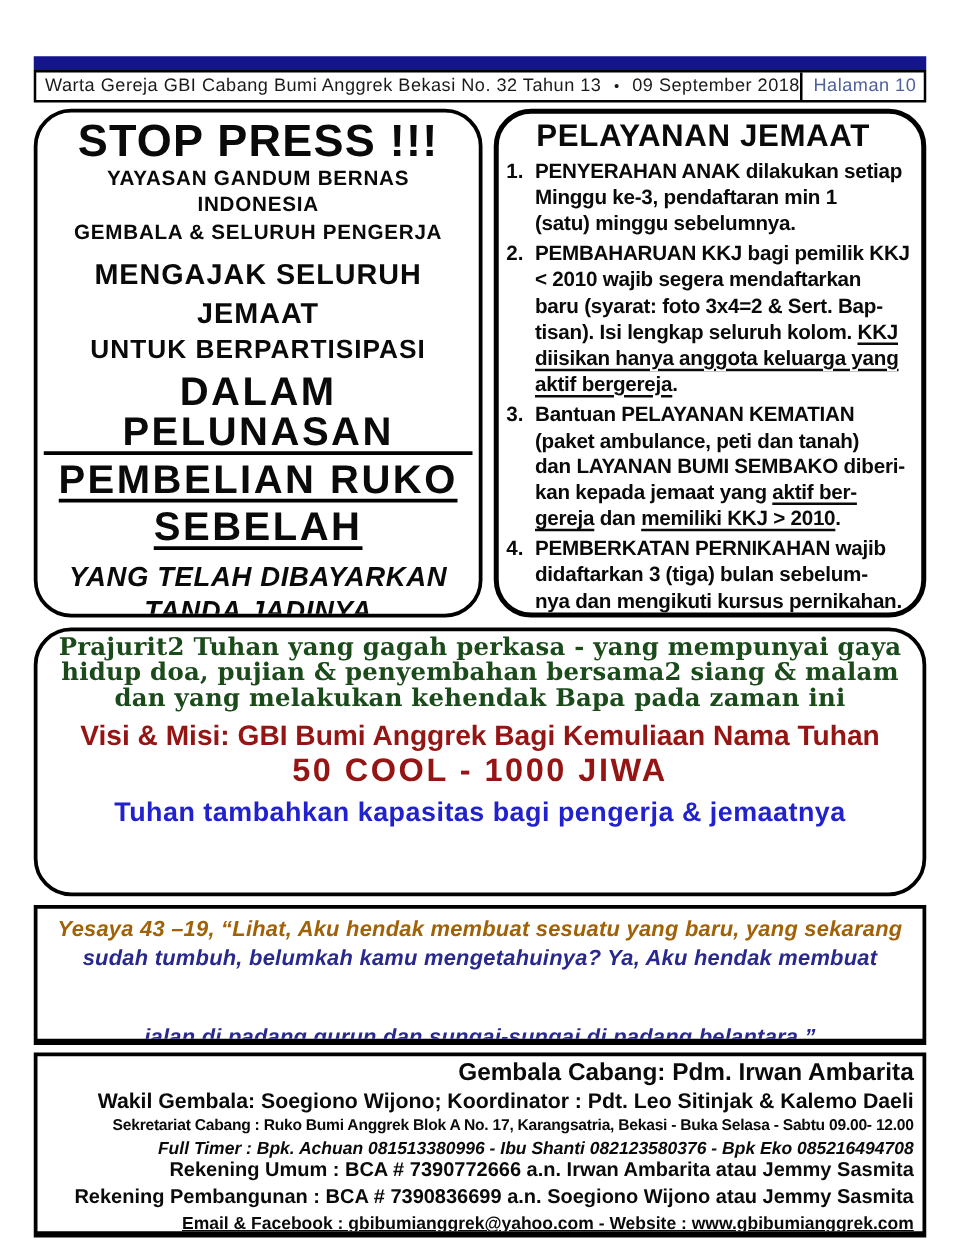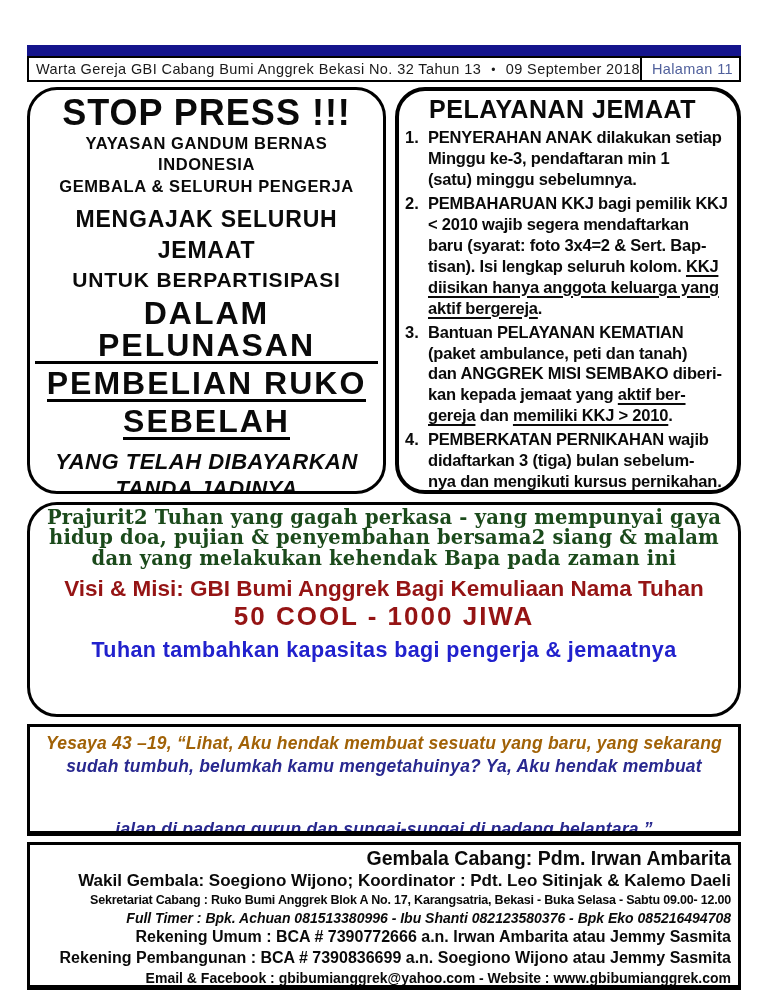--- a/index.html
+++ b/index.html
@@ -51,34 +51,34 @@
   .year-line{font-size:20px;font-style:italic;letter-spacing:.5px;margin-top:2px;font-family:"DejaVu Sans",sans-serif;}
 
   
   .footer-panel{border:3px solid #000;border-bottom-width:5px;margin-top:6px;height:148px;text-align:right;padding:2px 7px 0 4px;box-sizing:border-box;overflow:hidden;}
   .f1{font-size:19.5px;font-weight:800;line-height:1.2;}
   .f2{font-size:17px;font-weight:800;line-height:1.25;}
   .f3{font-size:12.5px;font-weight:bold;line-height:1.4;letter-spacing:-.2px;}
   .f4{font-size:14px;font-weight:bold;font-style:italic;line-height:1.3;}
   .f5{font-size:16px;font-weight:800;line-height:1.3;}
   .f6{font-size:16px;font-weight:800;line-height:1.3;}
-  .f7{font-size:14px;font-weight:bold;line-height:1.3;}
+  .f7{font-size:14px;font-weight:bold;line-height:1.3;text-decoration:underline;}
 </style>
 </head>
 <body>
 
 <div class="page">
 
   <div class="navy-bar"></div>
 
   <div class="masthead">
     <div class="masthead-left">
       <span>Warta Gereja GBI Cabang Bumi Anggrek Bekasi No. 32 Tahun 13</span><span class="masthead-bullet">•</span><span>09 September 2018</span>
     </div>
-    <div class="masthead-right">Halaman 11</div>
+    <div class="masthead-right">Halaman 10</div>
   </div>
 
   <div class="columns">
 
     <div class="panel stop-press">
       <div class="sp-title">STOP PRESS !!!</div>
       <div class="sp-sub">YAYASAN GANDUM BERNAS INDONESIA</div>
       <div class="sp-sub">GEMBALA &amp; SELURUH PENGERJA</div>
       <div class="sp-invite1">MENGAJAK SELURUH JEMAAT</div>
       <div class="sp-invite2">UNTUK BERPARTISIPASI</div>
@@ -112,21 +112,21 @@
           <div class="pl-line"><span class="u">diisikan hanya anggota keluarga yang</span></div>
           <div class="pl-line"><span class="u">aktif bergereja</span><span>.</span></div>
         </div>
       </div>
 
       <div class="pl-item">
         <div class="pl-num">3.</div>
         <div class="pl-lines">
           <div class="pl-line">Bantuan PELAYANAN KEMATIAN</div>
           <div class="pl-line">(paket ambulance, peti dan tanah)</div>
-          <div class="pl-line">dan ANGGREK MISI SEMBAKO diberi-</div>
+          <div class="pl-line">dan LAYANAN BUMI SEMBAKO diberi-</div>
           <div class="pl-line"><span>kan  kepada jemaat yang </span><span class="u">aktif ber-</span></div>
           <div class="pl-line"><span class="u">gereja</span><span> dan </span><span class="u">memiliki KKJ &gt; 2010</span><span>.</span></div>
         </div>
       </div>
 
       <div class="pl-item">
         <div class="pl-num">4.</div>
         <div class="pl-lines">
           <div class="pl-line">PEMBERKATAN PERNIKAHAN wajib</div>
           <div class="pl-line">didaftarkan 3 (tiga) bulan sebelum-</div>

